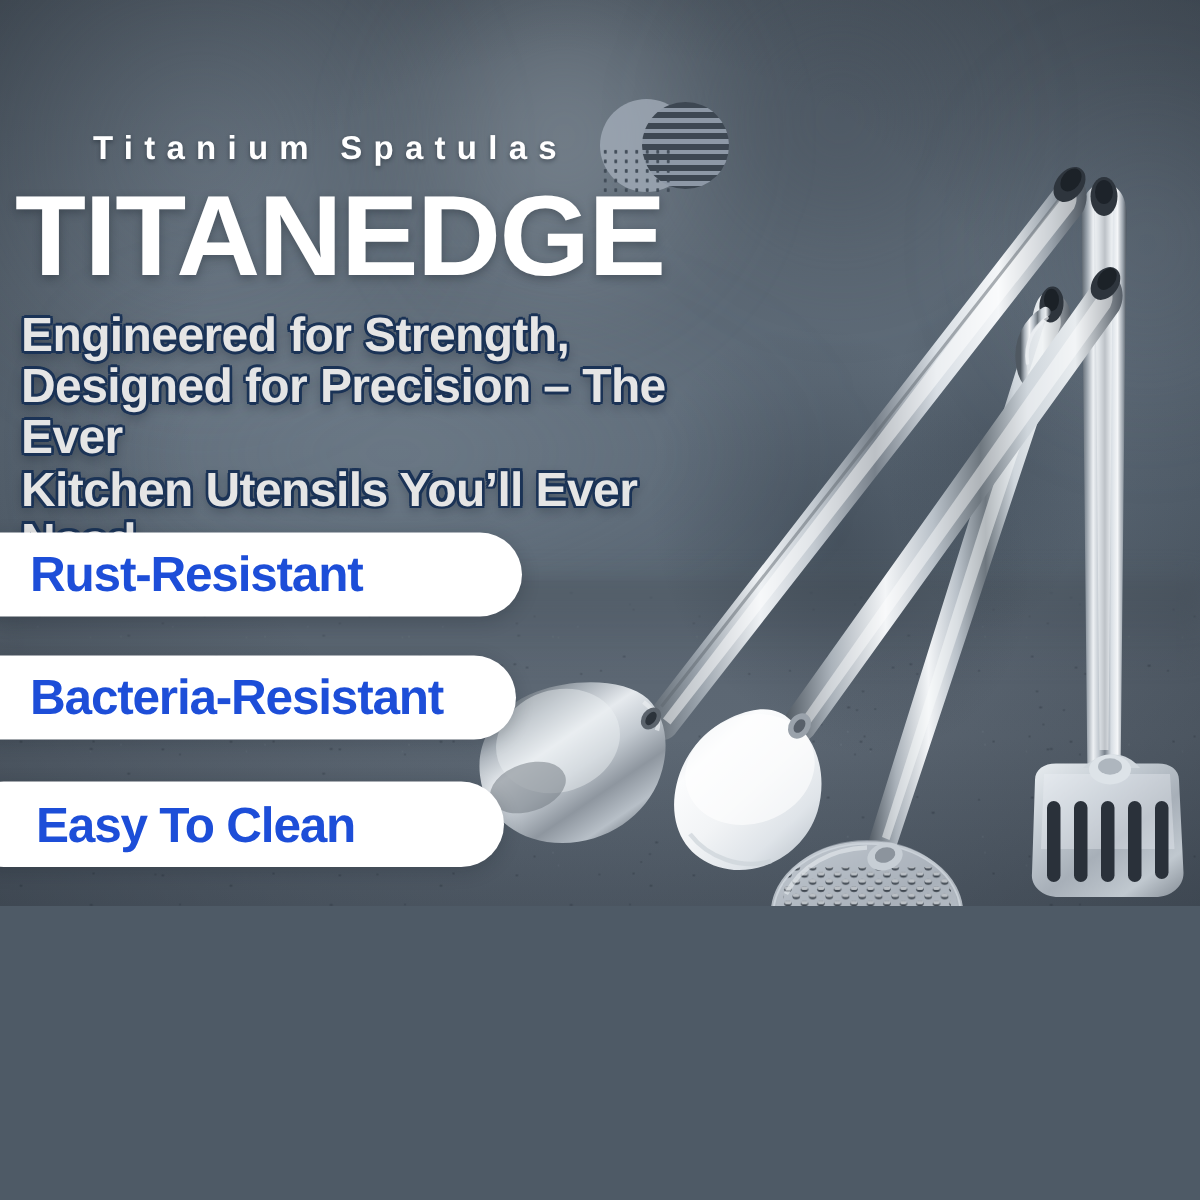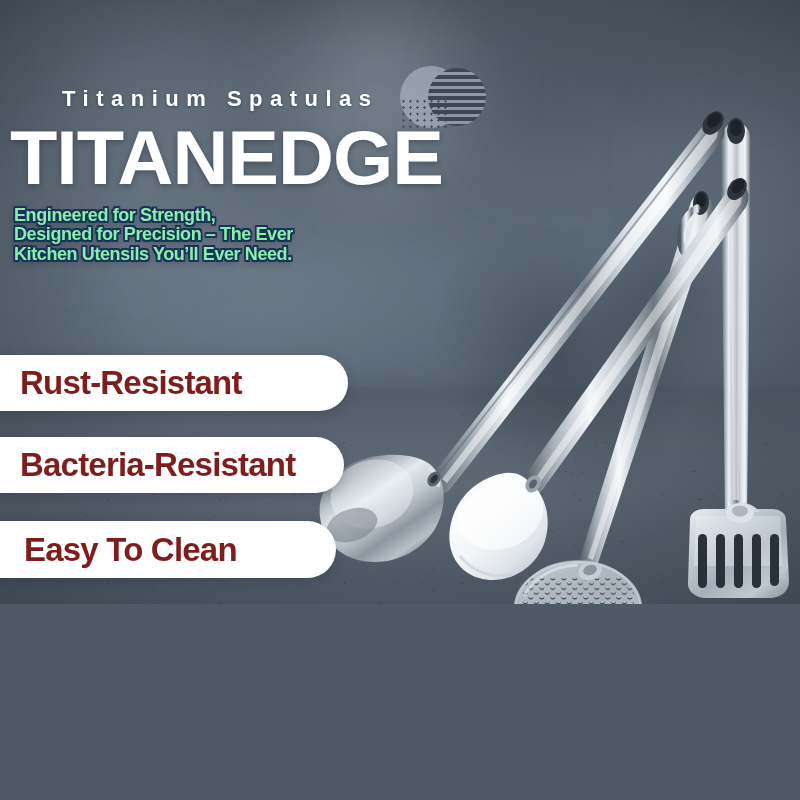--- a/index.html
+++ b/index.html
@@ -69,21 +69,21 @@
   .kicker { position:absolute; left:62px; top:86px; font-size:22px; font-weight:bold;
         color:#fff; letter-spacing:7.5px; white-space:nowrap;
         text-shadow:0 1px 3px rgba(20,28,38,.45); }
 
   .brand { position:absolute; left:10px; top:120px; font-size:76px; font-weight:bold;
         color:#fff; letter-spacing:-1px; line-height:1; transform:scaleX(1.02);
         transform-origin:left center; white-space:nowrap;
         text-shadow:0 2px 6px rgba(20,28,38,.35); }
 
   .tagline { position:absolute; left:14px; top:206px; width:470px;
-        font-size:18px; font-weight:bold; line-height:1.07; color:#86efac;
+        font-size:32px; font-weight:bold; line-height:1.07; color:#e5e5e5;
         letter-spacing:-.4px;
         text-shadow:
           -1.6px -1.6px 0 #1b3356, 1.6px -1.6px 0 #1b3356,
           -1.6px  1.6px 0 #1b3356, 1.6px  1.6px 0 #1b3356,
            0 -1.8px 0 #1b3356, 0 1.8px 0 #1b3356,
           -1.8px 0 0 #1b3356, 1.8px 0 0 #1b3356,
            0 3px 7px rgba(10,18,30,.4); }
   .tagline span { display:block; }
 
   
@@ -94,21 +94,21 @@
         border-radius:50%; overflow:hidden;
         background:repeating-linear-gradient(180deg,
           #3d4752 0 4px, #8d98a6 4px 7px); }
   .logo .dots { position:absolute; left:4px; top:36px; width:50px; height:32px;
         background-image:radial-gradient(circle, #3f4a56 1.1px, transparent 1.3px);
         background-size:7px 6.4px; opacity:.95; }
 
   
   .pill { position:absolute; display:flex; align-items:center;
         background:#fff; border-radius:40px; box-shadow:0 3px 12px rgba(18,26,38,.22); }
-  .pill-text { font-size:33px; font-weight:bold; color:#7f1d1d; letter-spacing:-.8px;
+  .pill-text { font-size:33px; font-weight:bold; color:#1d4ed8; letter-spacing:-.8px;
         white-space:nowrap; }
   #pill-0 { left:-26px; top:355px; width:374px; height:56px; padding-left:46px; }
   #pill-1 { left:-28px; top:437px; width:372px; height:56px; padding-left:48px; }
   #pill-2 { left:-26px; top:521px; width:362px; height:57px; padding-left:50px; }
 
   
   .utensils { position:absolute; inset:0; }
   .utensils svg { position:absolute; inset:0; width:800px; height:800px; }
 </style>
 </head>

